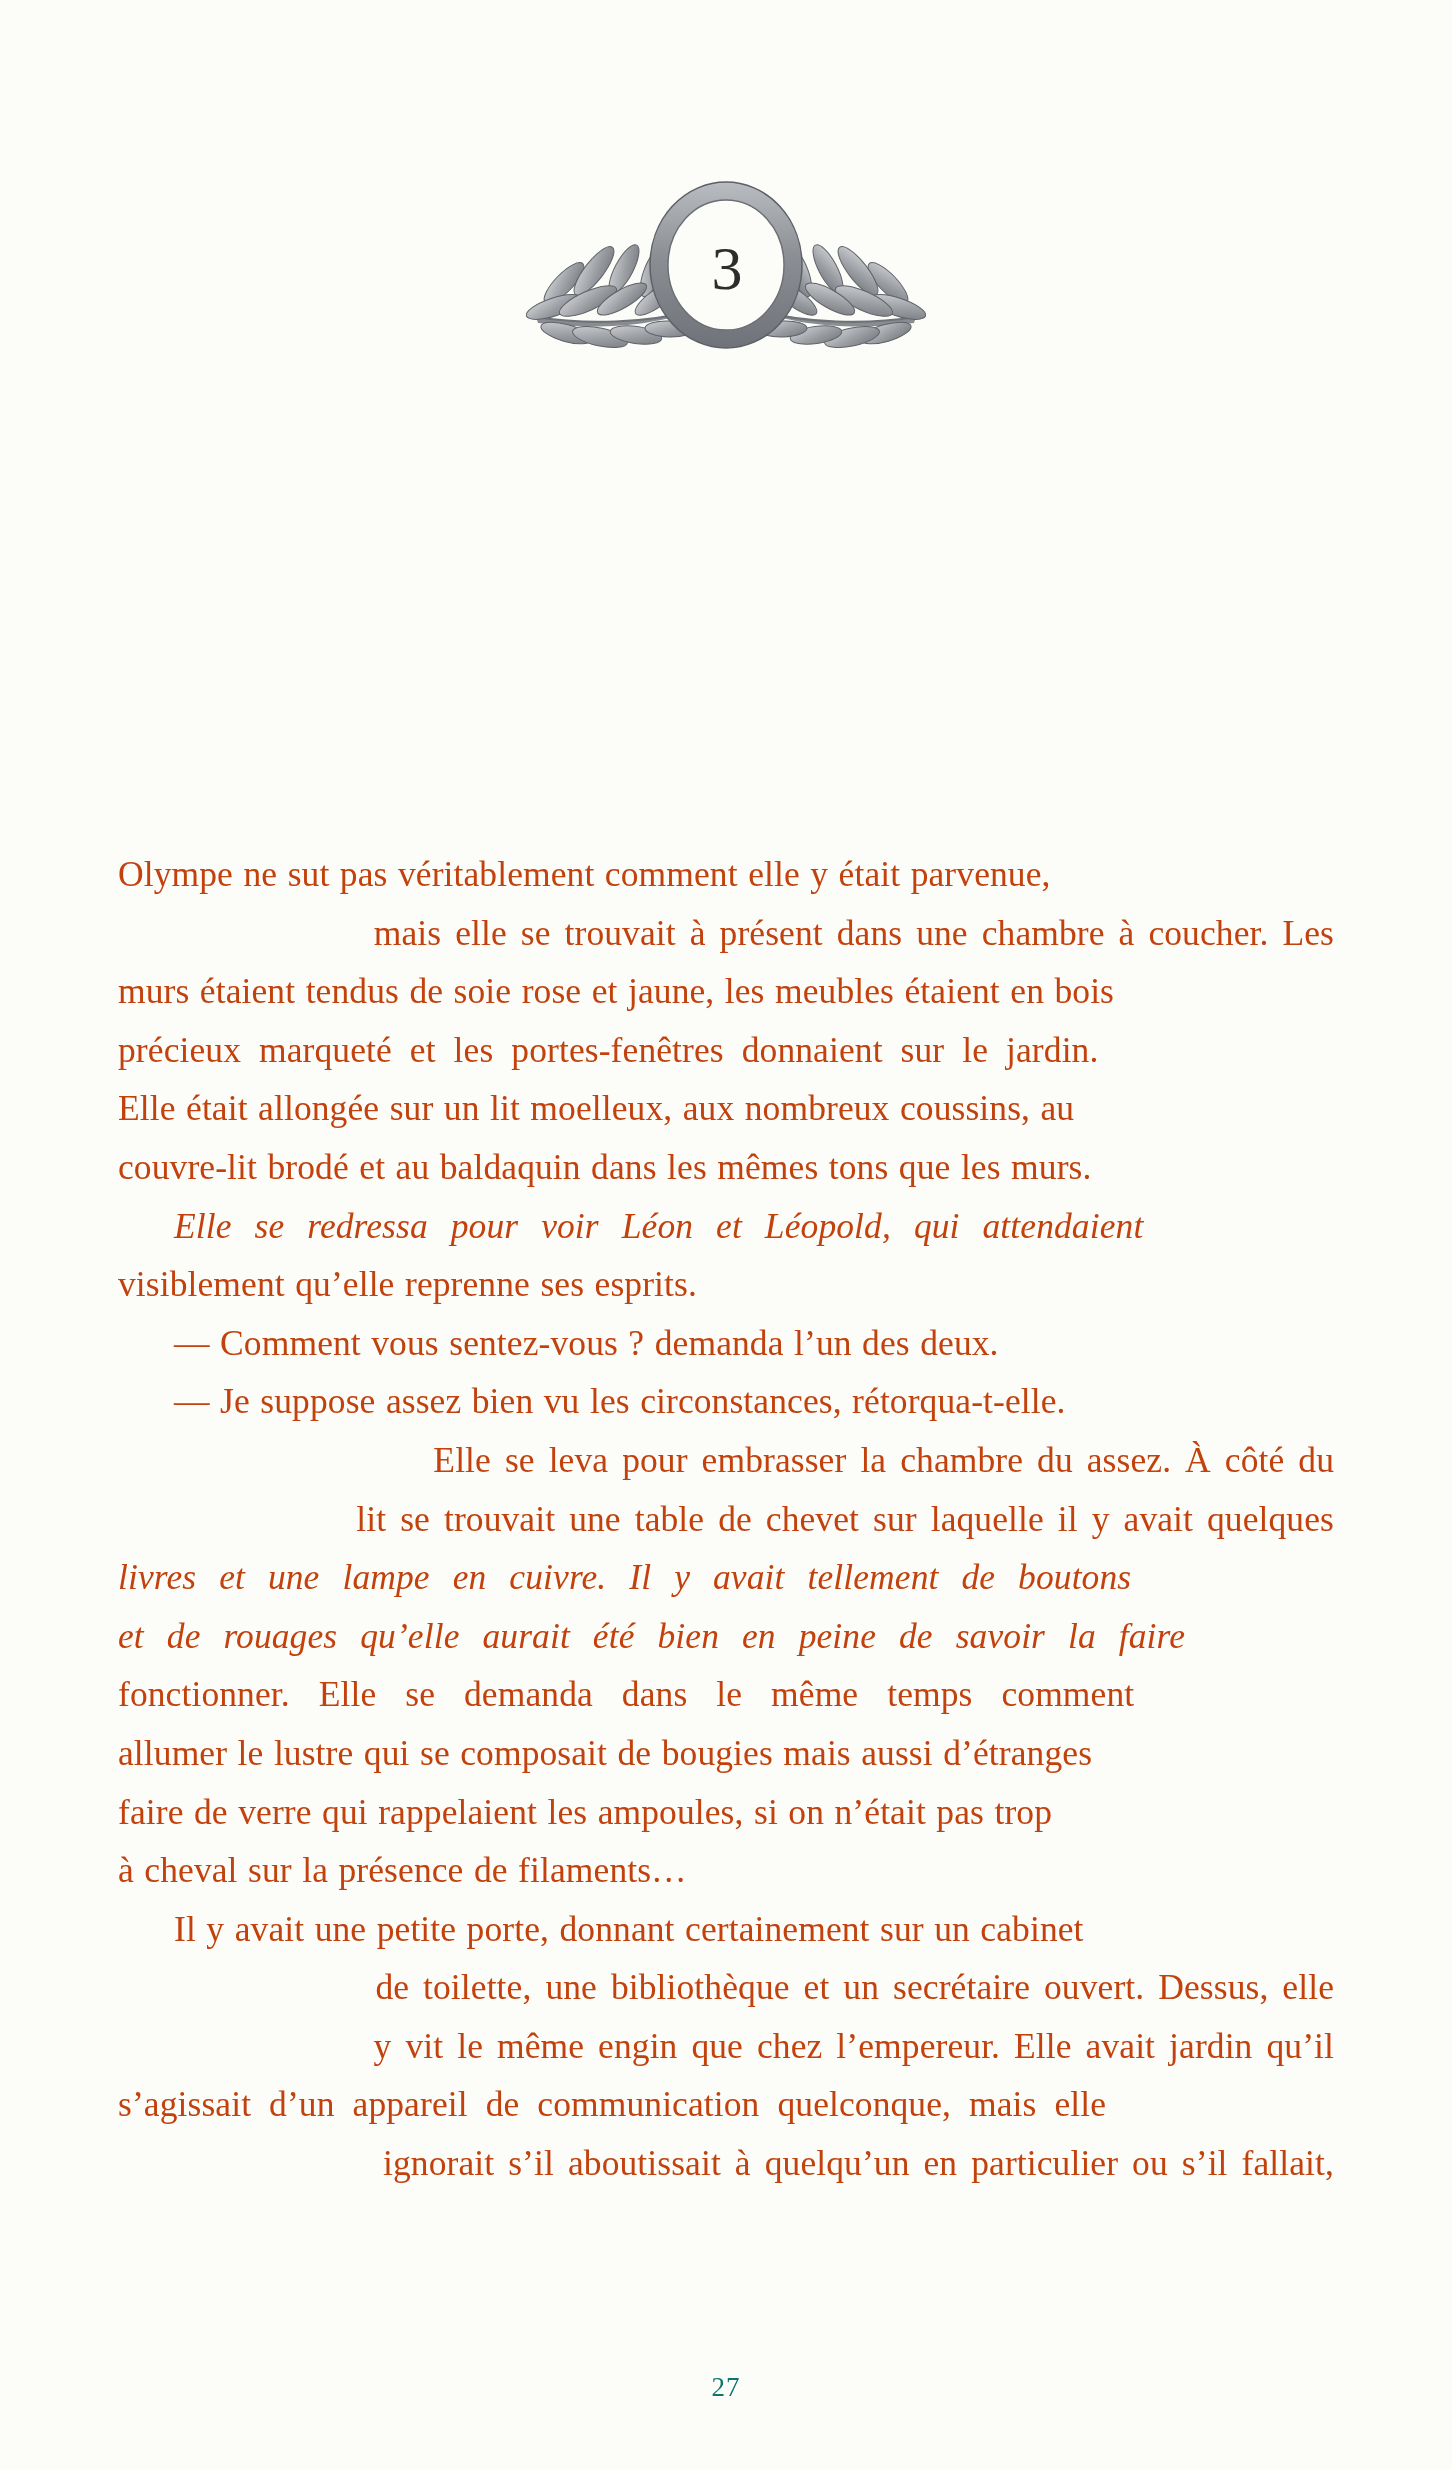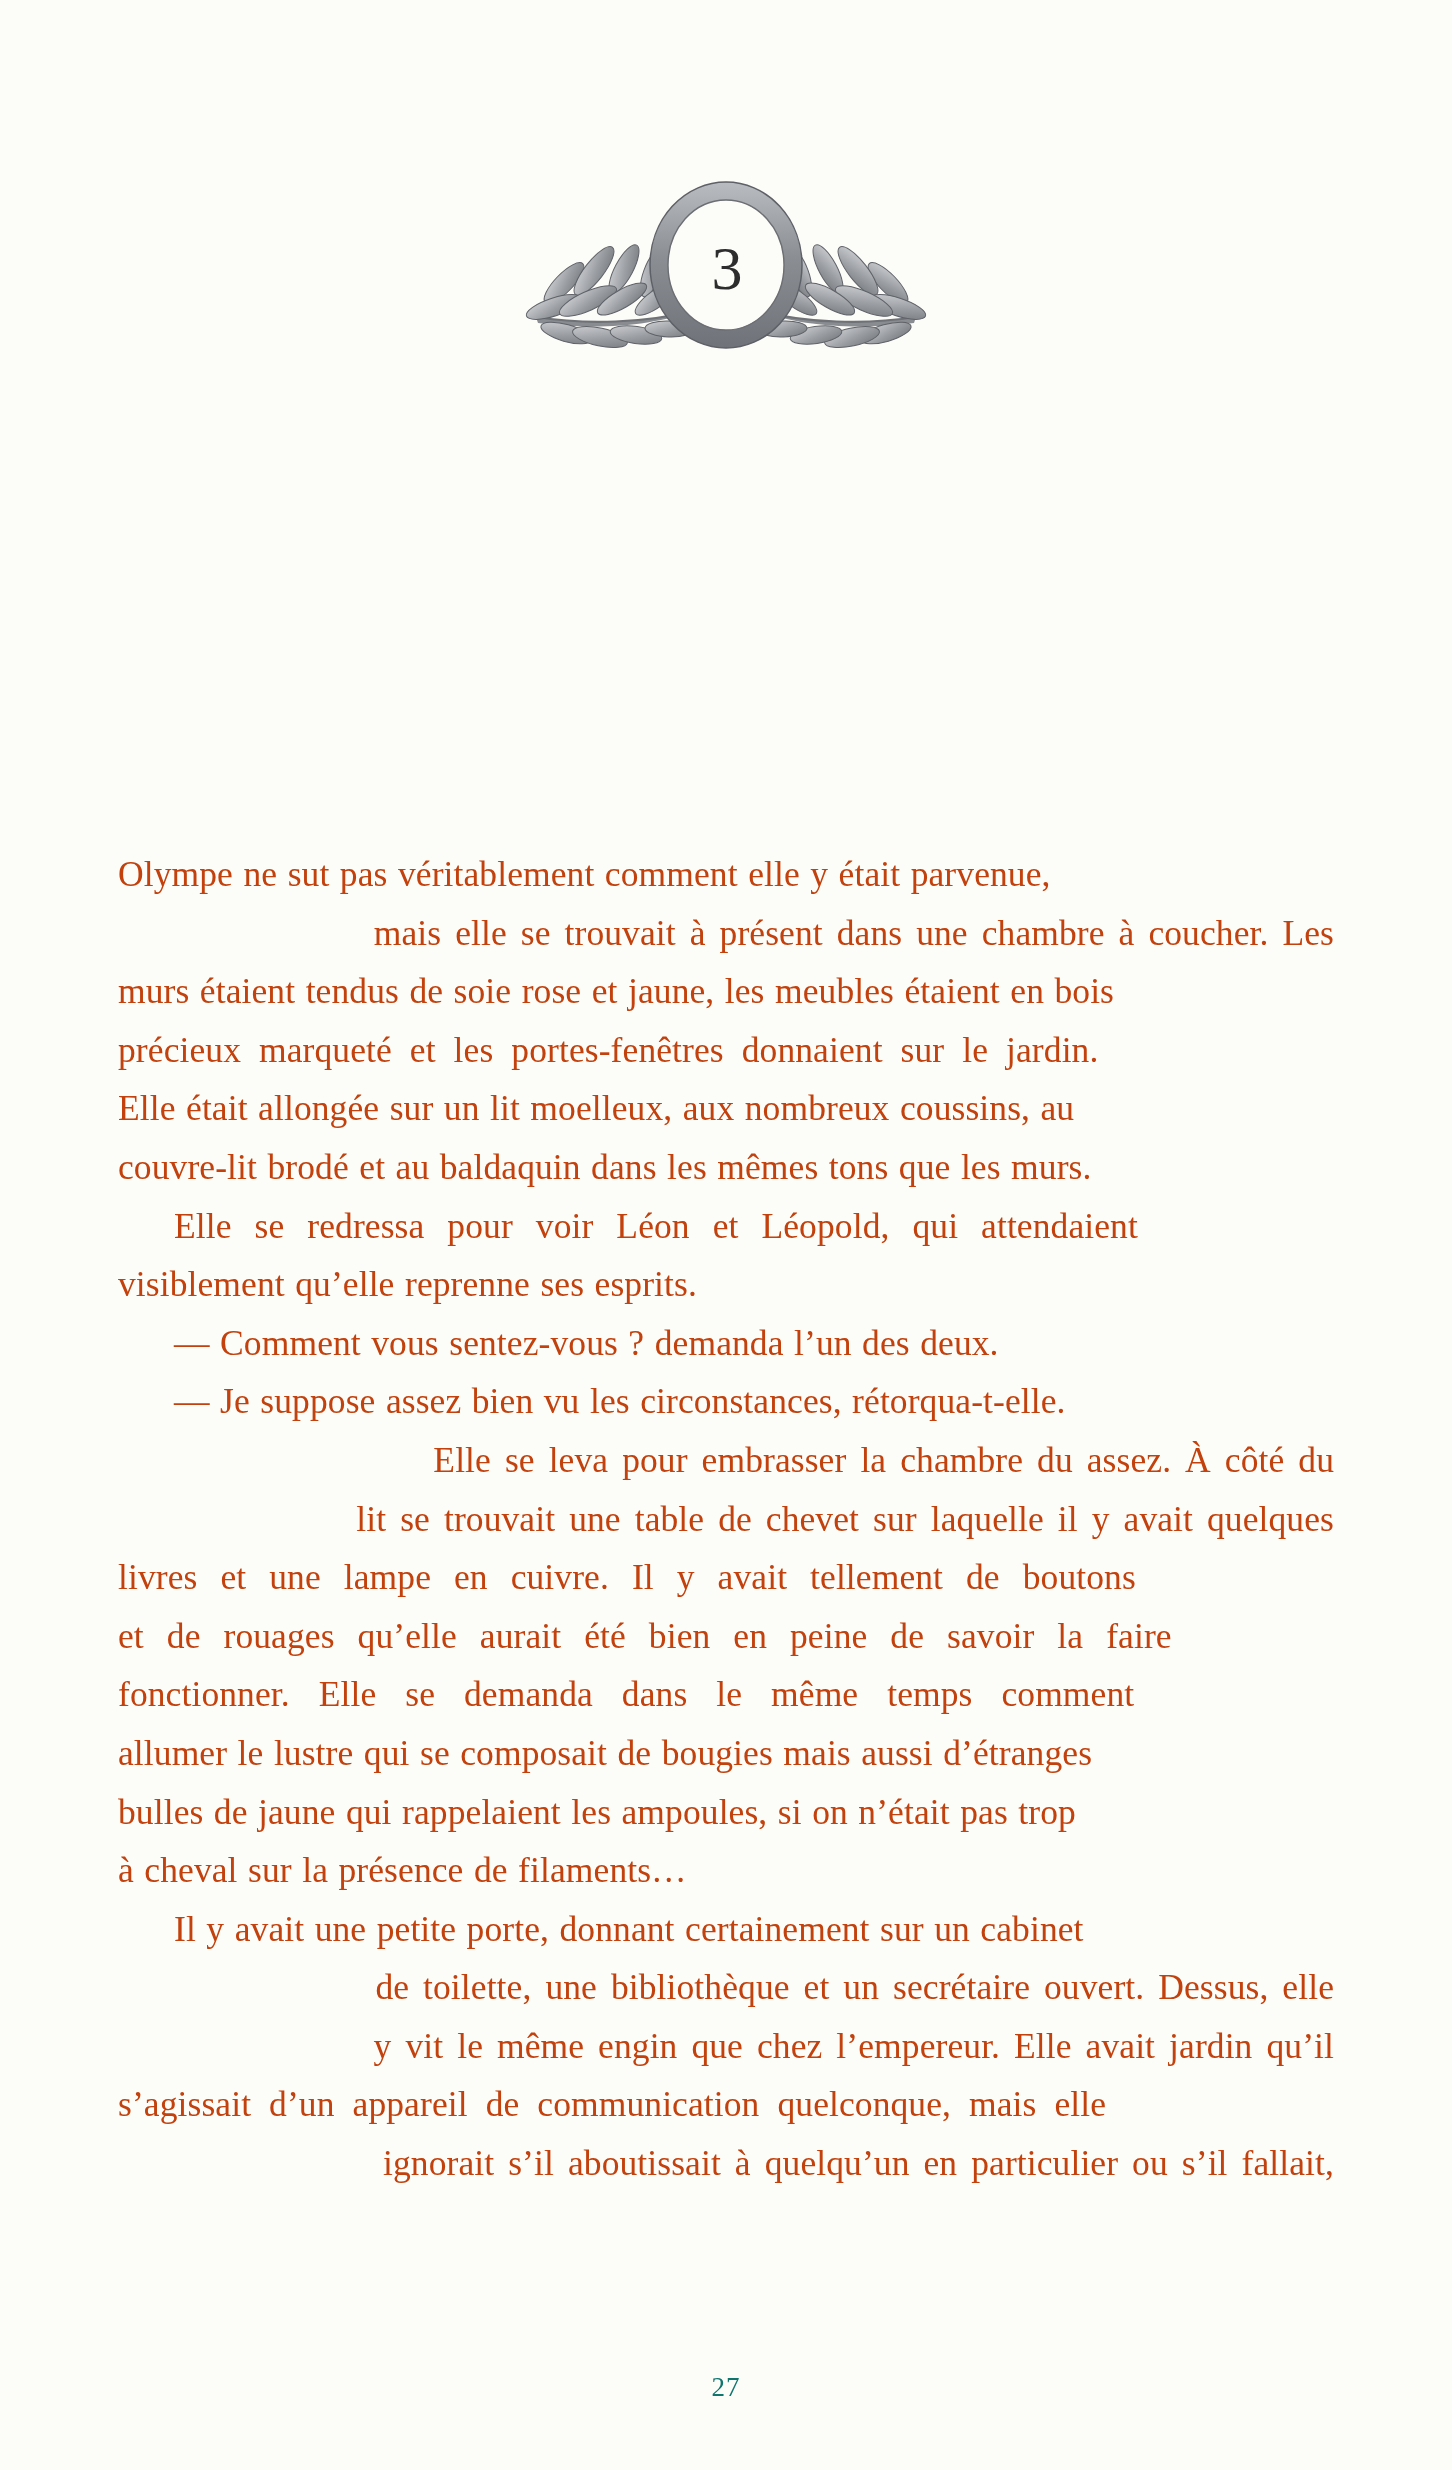--- a/index.html
+++ b/index.html
@@ -65,21 +65,21 @@
   .line {
     font-size: 35.5px;
     line-height: 58.6px;
     color: #c2410c;
     white-space: pre;
     letter-spacing: 0.1px;
   }
   .ws1 { word-spacing: 1.5px; }
   .ws2 { word-spacing: 5px; text-align: right; }
   .ws3 { word-spacing: 9px; }
-  .ws4 { word-spacing: 14px; }
+  .ws4 { word-spacing: 14px; font-style: italic; }
   .ws5 { word-spacing: 20px; }
   .indent1 { padding-left: 56px; }
 
   
   .folio {
     position: absolute;
     left: 0;
     top: 2372px;
     width: 1452px;
     text-align: center;
@@ -191,21 +191,21 @@
     <div class="line ws1 indent1">— Comment vous sentez-vous ? demanda l’un des deux.</div>
 
     <div class="line ws1 indent1">— Je suppose assez bien vu les circonstances, rétorqua-t-elle.</div>
 
     <div class="line ws2 indent1">Elle se leva pour embrasser la chambre du assez. À côté du</div>
     <div class="line ws2">lit se trouvait une table de chevet sur laquelle il y avait quelques</div>
     <div class="line ws4">livres et une lampe en cuivre. Il y avait tellement de boutons</div>
     <div class="line ws4">et de rouages qu’elle aurait été bien en peine de savoir la faire</div>
     <div class="line ws5">fonctionner. Elle se demanda dans le même temps comment</div>
     <div class="line ws1">allumer le lustre qui se composait de bougies mais aussi d’étranges</div>
-    <div class="line ws1">bulles de jaune qui rappelaient les ampoules, si on n’était pas trop</div>
+    <div class="line ws1">faire de verre qui rappelaient les ampoules, si on n’était pas trop</div>
     <div class="line ws1">à cheval sur la présence de filaments…</div>
 
     <div class="line ws1 indent1">Il y avait une petite porte, donnant certainement sur un cabinet</div>
     <div class="line ws2">de toilette, une bibliothèque et un secrétaire ouvert. Dessus, elle</div>
     <div class="line ws2">y vit le même engin que chez l’empereur. Elle avait jardin qu’il</div>
     <div class="line ws3">s’agissait d’un appareil de communication quelconque, mais elle</div>
     <div class="line ws2">ignorait s’il aboutissait à quelqu’un en particulier ou s’il fallait,</div>
   </div>
 
   <div class="folio">27</div>

